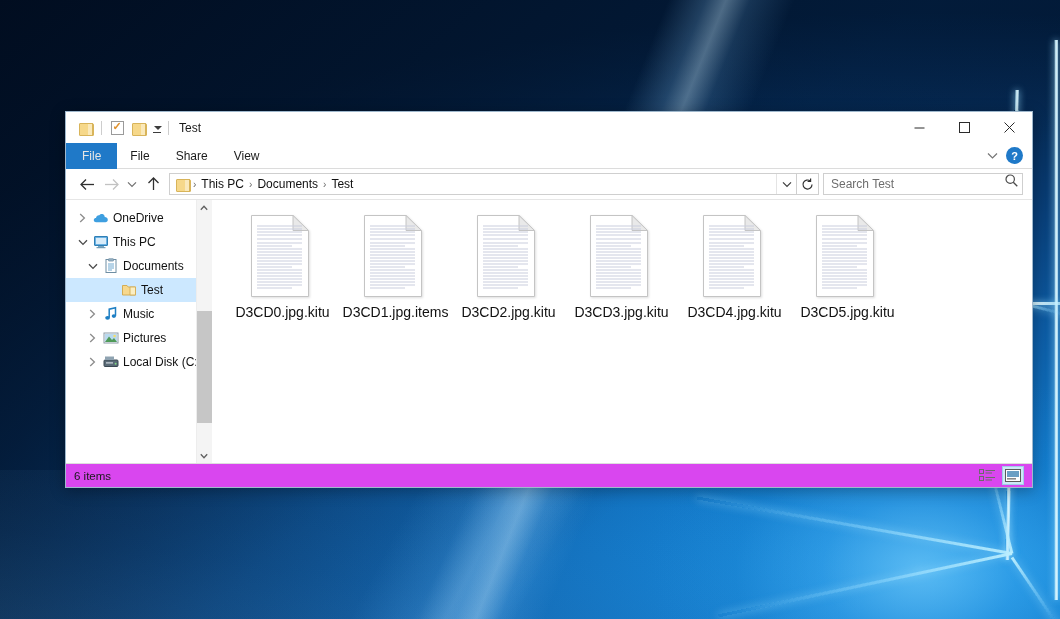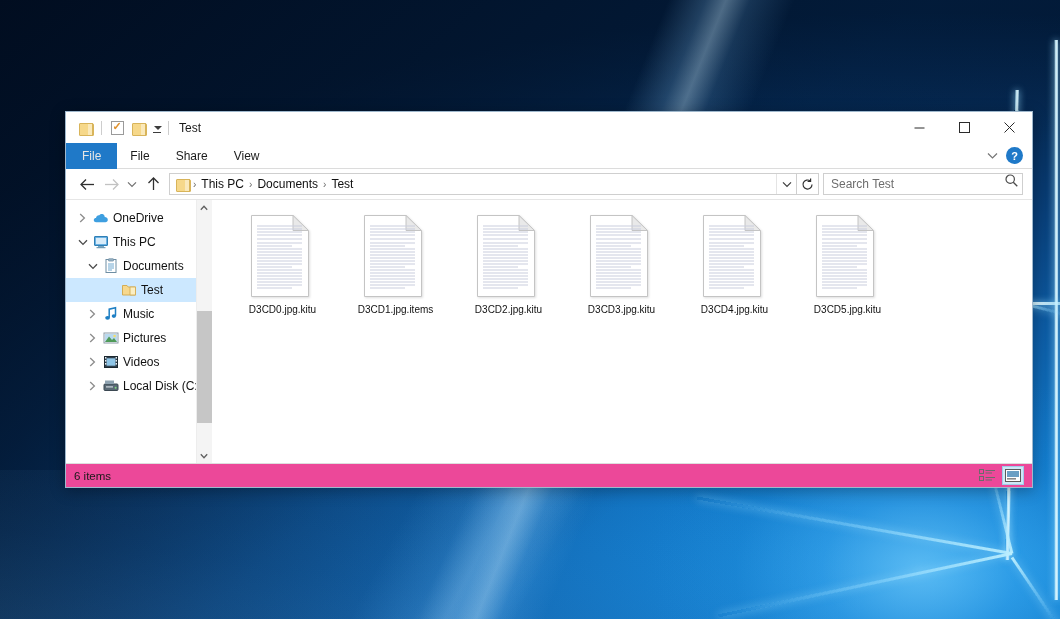--- a/index.html
+++ b/index.html
@@ -245,26 +245,26 @@
   .fileitem {
     width: 113px; height: 118px;
     display: flex; flex-direction: column; align-items: center;
     padding-top: 2px;
   }
   .doc-icon {
     width: 66px; height: 84px; position: relative;
     filter: drop-shadow(1px 1px 1px rgba(0,0,0,0.13));
   }
   .filename {
-    font-size: 10px; color: #111; margin-top: 6px; white-space: nowrap;
+    font-size: 14px; color: #111; margin-top: 6px; white-space: nowrap;
   }
 
   
   .statusbar {
-    height: 24px; flex: 0 0 24px; background: #ec4899;
+    height: 24px; flex: 0 0 24px; background: #d946ef;
     border-top: 1px solid #dedede;
     display: flex; align-items: center; padding: 0 8px;
   }
   .status-text { font-size: 11.5px; color: #1a1a1a; }
   .view-btns { margin-left: auto; display: flex; align-items: center; gap: 4px; }
   .vbtn {
     width: 22px; height: 19px; display: flex; align-items: center; justify-content: center;
   }
   .vbtn.active { border: 1px solid #9fcdea; background: #cfe8f7; }
 </style>
@@ -488,40 +488,20 @@
               </span>
               <span class="nav-ic">
                 <svg width="16" height="16" viewBox="0 0 16 16">
                   <rect x="1" y="3" width="14" height="10" fill="#ffffff" stroke="#8a9aa6" stroke-width="1"></rect>
                   <rect x="2" y="4" width="12" height="8" fill="#b9d9ef"></rect>
                   <path d="M2,12 L6,6.5 L9,10 L11,8 L14,12 Z" fill="#4f9a58"></path>
                   <circle cx="11.6" cy="6" r="1.3" fill="#f5dd6a"></circle>
                 </svg>
               </span>
               <span class="nav-label">Pictures</span>
-            </div>
-            <div class="navitem lvl1">
-              <span class="twisty">
-                <svg width="7" height="10" viewBox="0 0 7 10">
-                  <polyline points="1.2,1 5.4,5 1.2,9" fill="none" stroke="#8c8c8c" stroke-width="1.3"></polyline>
-                </svg>
-              </span>
-              <span class="nav-ic">
-                <svg width="16" height="16" viewBox="0 0 16 16">
-                  <rect x="1.5" y="2.5" width="13" height="11" fill="#2f3f4c" stroke="#1c2830" stroke-width="1"></rect>
-                  <rect x="3.6" y="4.3" width="8.8" height="7.4" fill="#8fc6e8"></rect>
-                  <rect x="2" y="3" width="1.4" height="1.6" fill="#e8eef2"></rect>
-                  <rect x="2" y="6" width="1.4" height="1.6" fill="#e8eef2"></rect>
-                  <rect x="2" y="9" width="1.4" height="1.6" fill="#e8eef2"></rect>
-                  <rect x="12.6" y="3" width="1.4" height="1.6" fill="#e8eef2"></rect>
-                  <rect x="12.6" y="6" width="1.4" height="1.6" fill="#e8eef2"></rect>
-                  <rect x="12.6" y="9" width="1.4" height="1.6" fill="#e8eef2"></rect>
-                </svg>
-              </span>
-              <span class="nav-label">Videos</span>
             </div>
             <div class="navitem lvl1">
               <span class="twisty">
                 <svg width="7" height="10" viewBox="0 0 7 10">
                   <polyline points="1.2,1 5.4,5 1.2,9" fill="none" stroke="#8c8c8c" stroke-width="1.3"></polyline>
                 </svg>
               </span>
               <span class="nav-ic">
                 <svg width="16" height="16" viewBox="0 0 16 16">
                   <rect x="1" y="6" width="14" height="6.5" rx="1" fill="#5a6a76" stroke="#3b4852" stroke-width="1"></rect>

